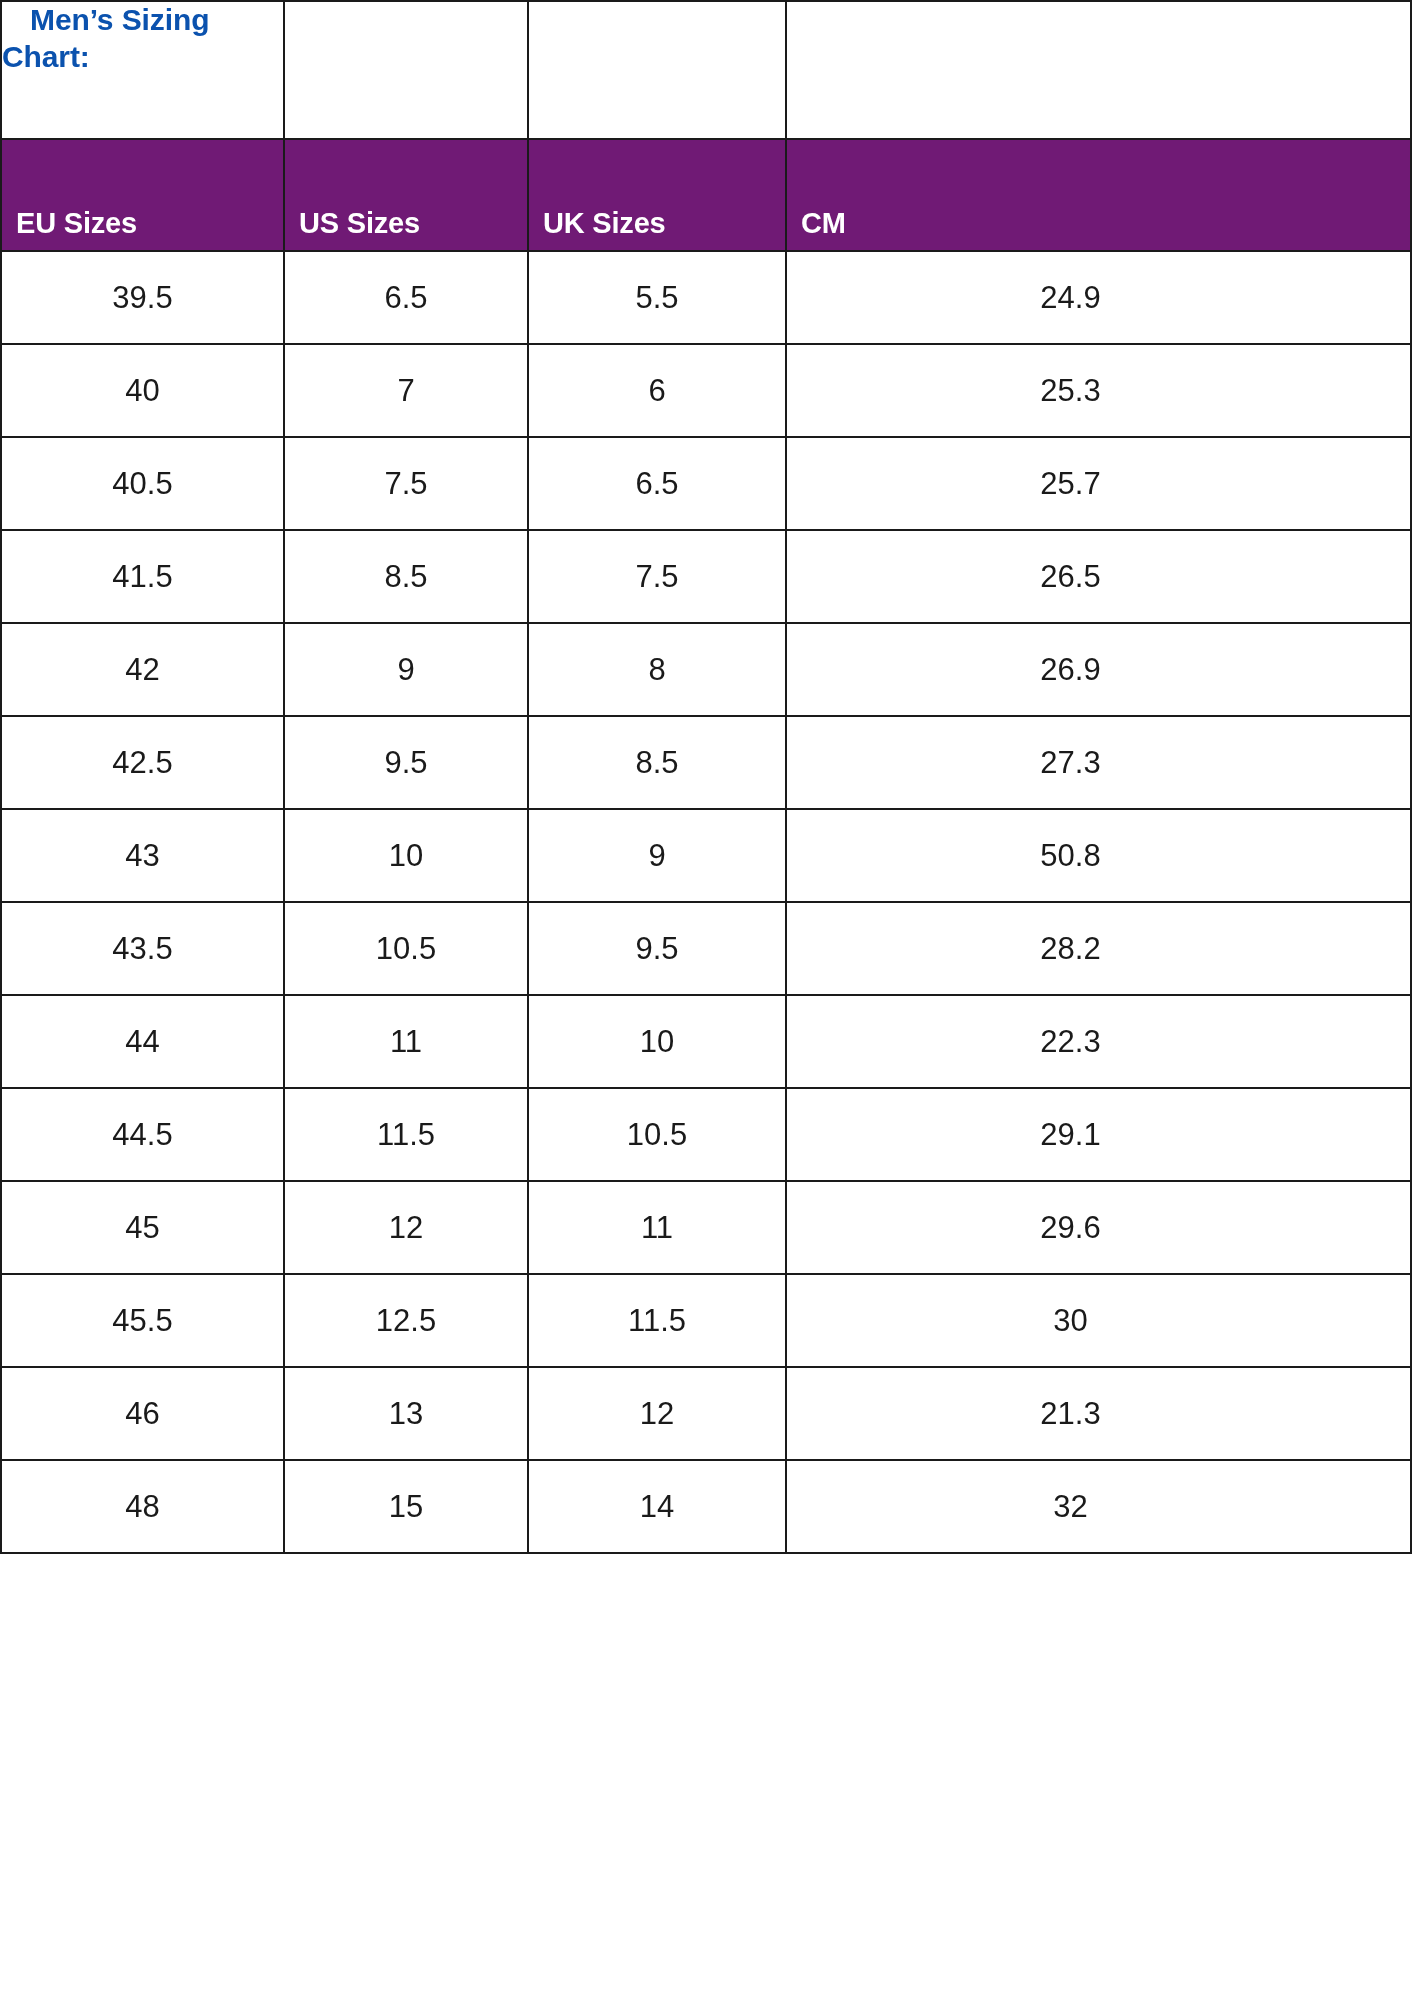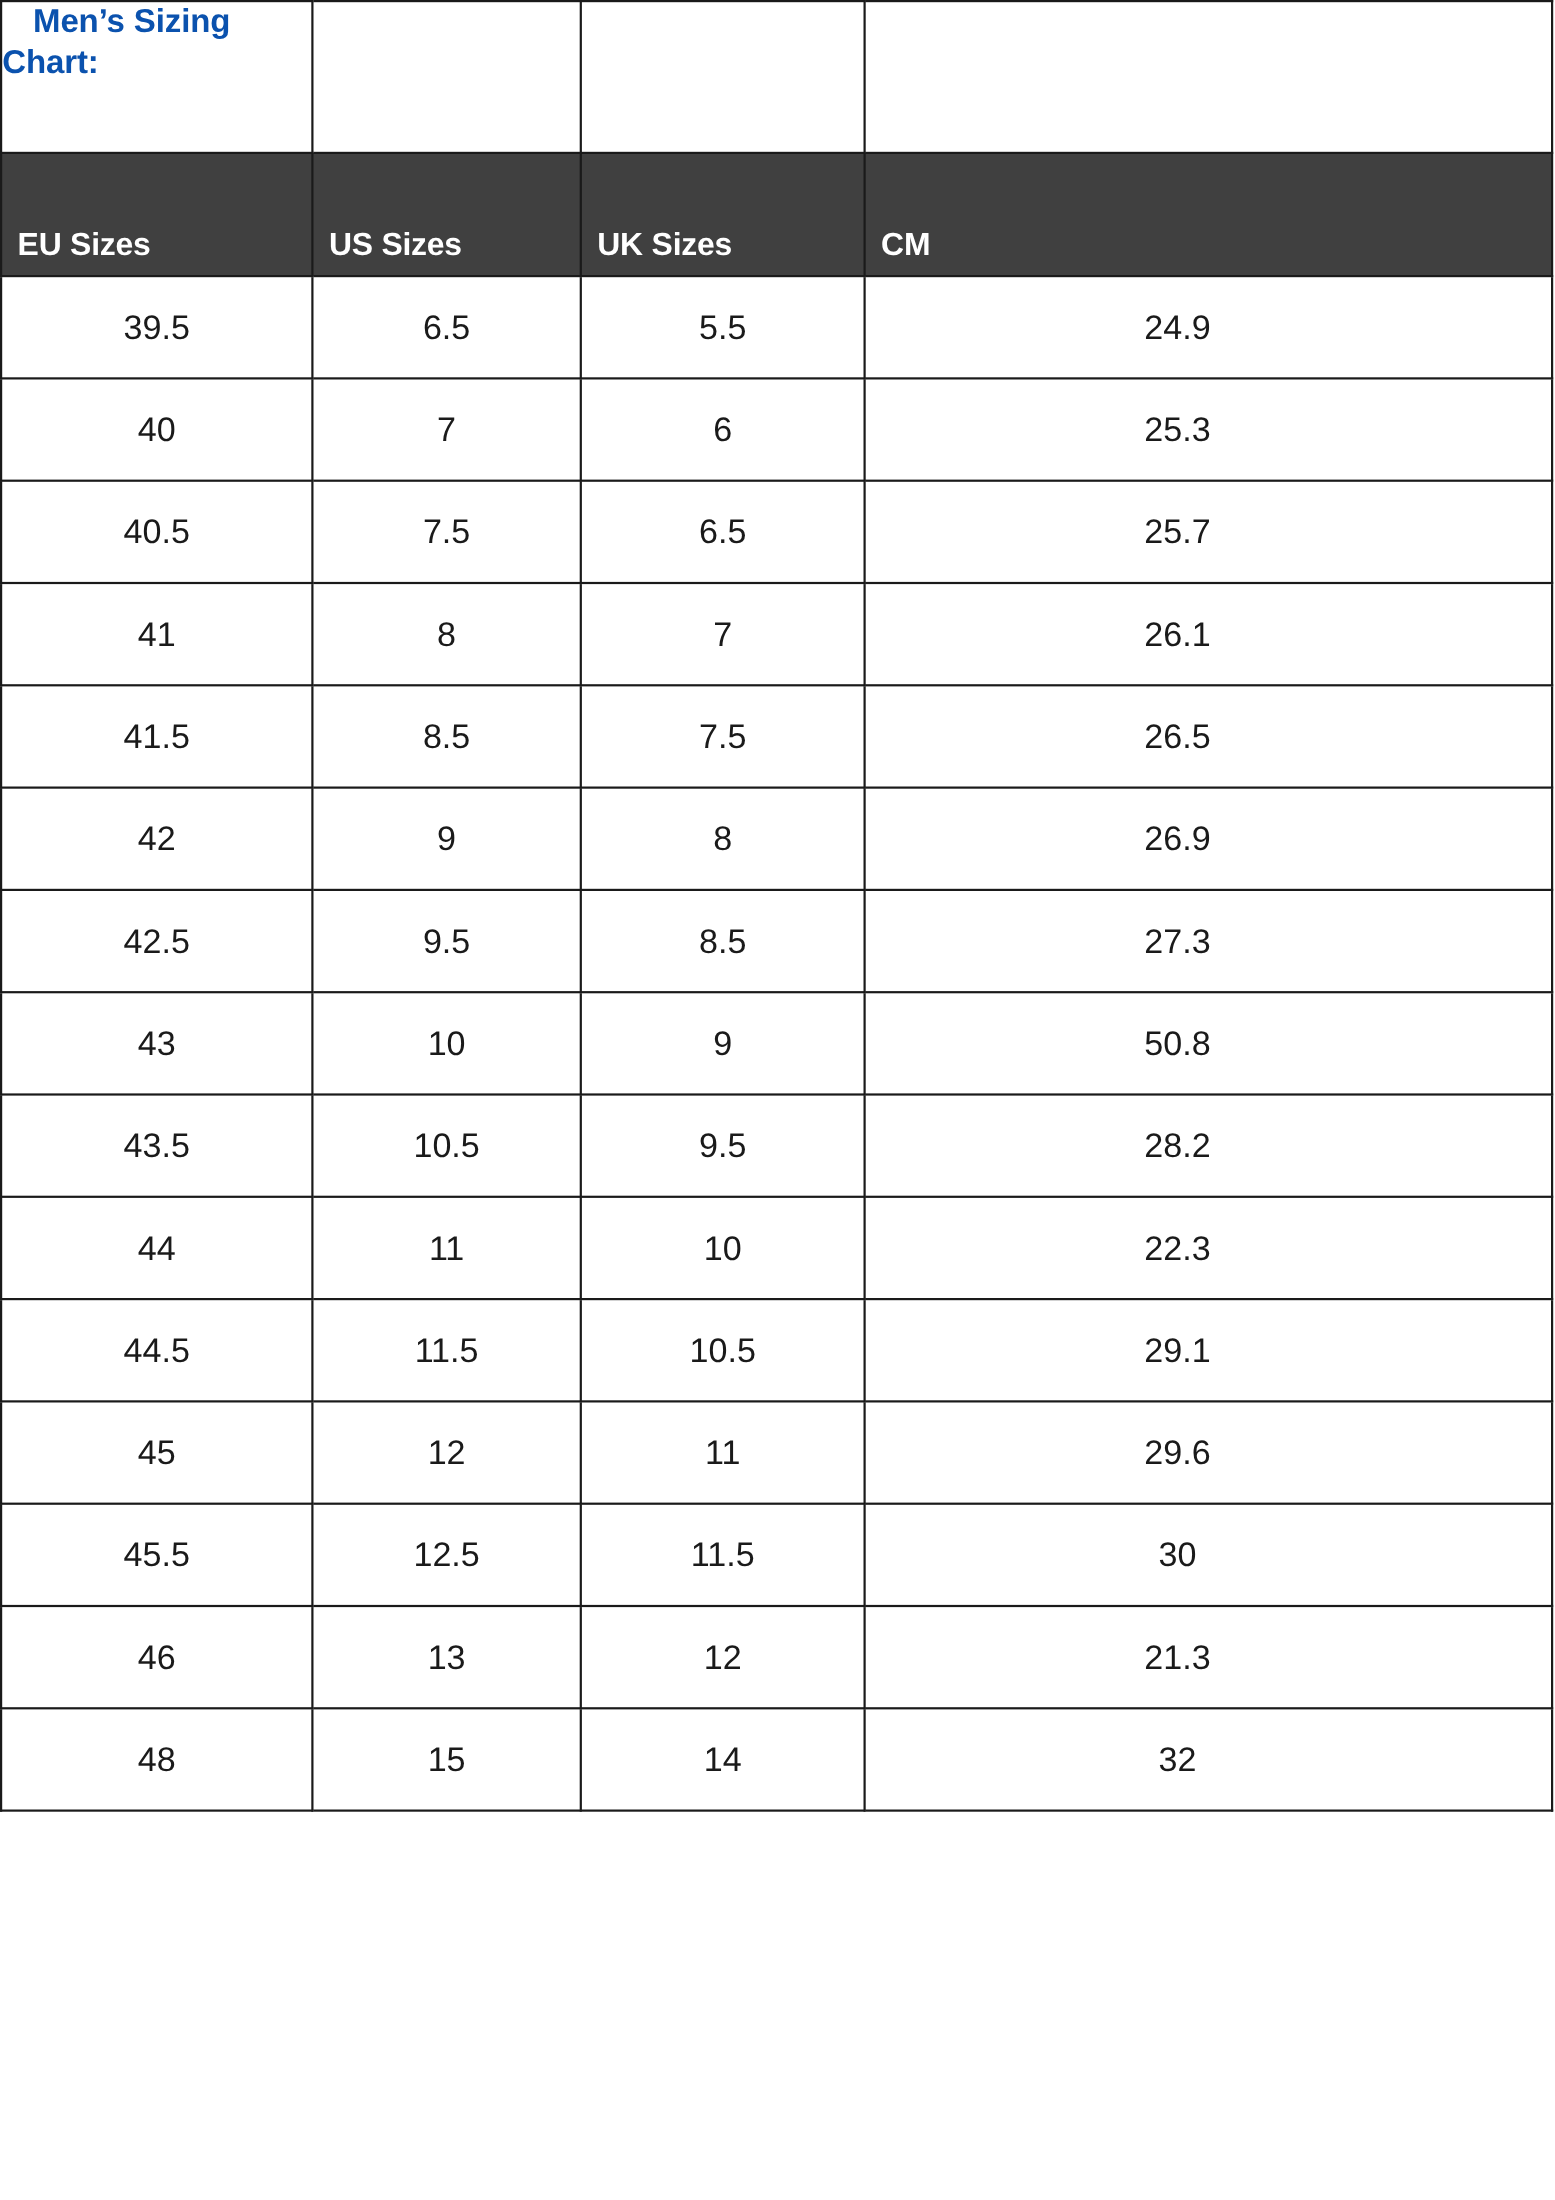--- a/index.html
+++ b/index.html
@@ -50,21 +50,21 @@
     letter-spacing: -0.1px;
     white-space: pre-line;
     padding-left: 28px;
   }
   .title-row td.blank {
     background: #ffffff;
   }
 
   
   .header-row th {
-    background: #404040;
+    background: #701a75;
     height: 100px;
     vertical-align: bottom;
     padding: 0 0 10px 14px;
     text-align: left;
   }
   .header-label {
     color: #ffffff;
     font-size: 29px;
     font-weight: bold;
     letter-spacing: -0.2px;
@@ -135,26 +135,20 @@
         <td>6</td>
         <td class="cm-cell">25.3</td>
       </tr>
       <tr class="data-row">
         <td>40.5</td>
         <td>7.5</td>
         <td>6.5</td>
         <td class="cm-cell">25.7</td>
       </tr>
       <tr class="data-row">
-        <td>41</td>
-        <td>8</td>
-        <td>7</td>
-        <td class="cm-cell">26.1</td>
-      </tr>
-      <tr class="data-row">
         <td>41.5</td>
         <td>8.5</td>
         <td>7.5</td>
         <td class="cm-cell">26.5</td>
       </tr>
       <tr class="data-row">
         <td>42</td>
         <td>9</td>
         <td>8</td>
         <td class="cm-cell">26.9</td>

